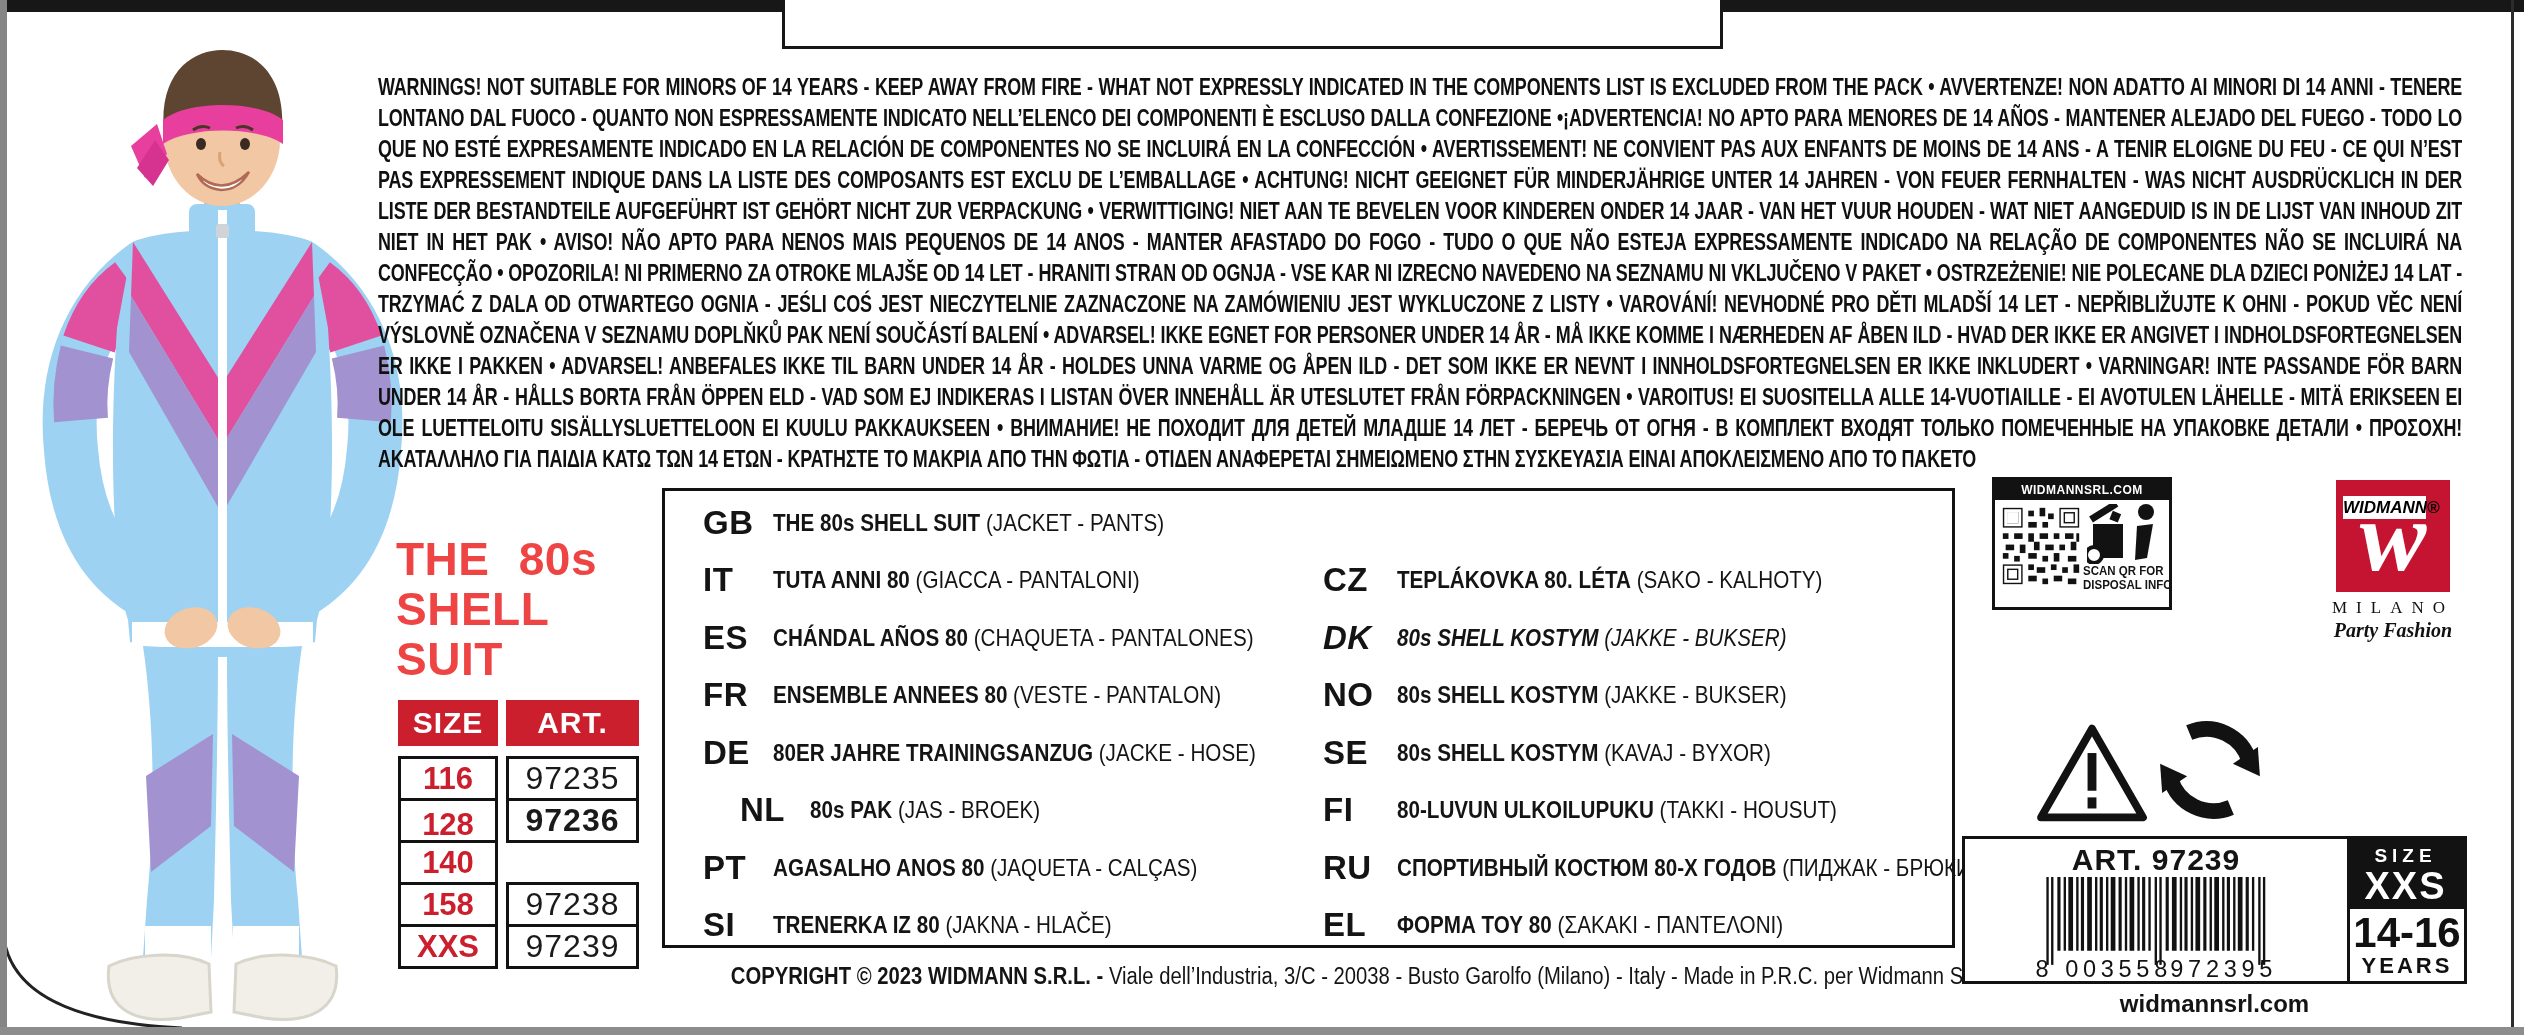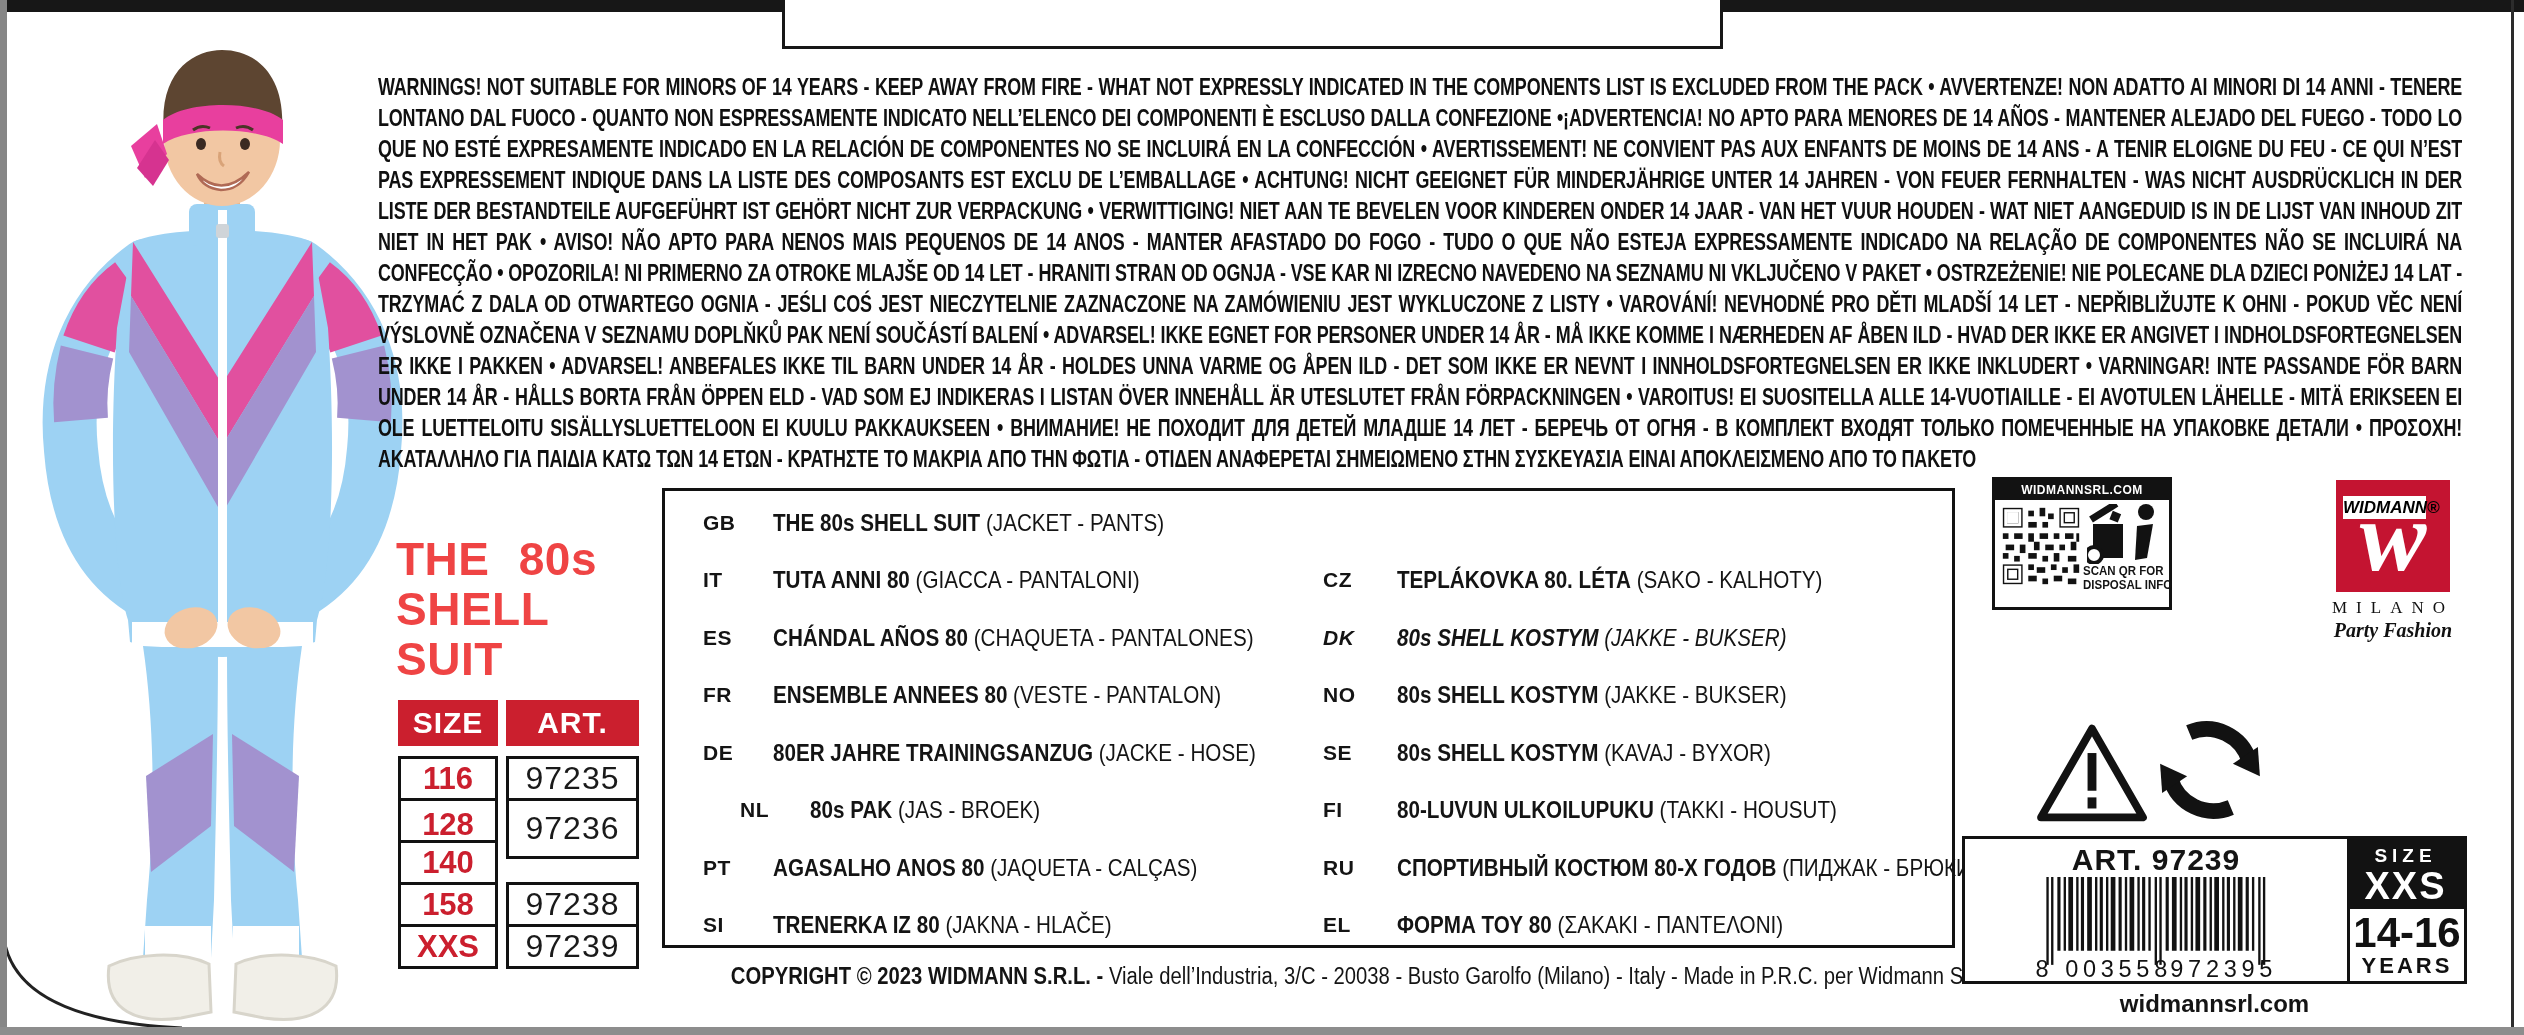--- a/index.html
+++ b/index.html
@@ -25,21 +25,21 @@
 
   
   .cell{position:absolute;box-sizing:border-box;display:flex;align-items:center;justify-content:center;}
   .hdr{background:#cb1f2e;color:#fff;font-weight:bold;font-size:30px;letter-spacing:1px;}
   .szc{border:3px solid #121212;background:#fff;font-weight:bold;font-size:31px;color:#cb1f2e;}
   .arc{border:3px solid #121212;background:#fff;font-weight:normal;font-size:32px;color:#1a1a1a;letter-spacing:1px;}
 
   
   .lang-box{left:662px;top:488px;width:1293px;height:460px;border:3px solid #121212;box-sizing:border-box;}
   .lrow{position:absolute;height:44px;display:flex;align-items:center;}
-  .lcode{font-size:21px;font-weight:900;letter-spacing:0.5px;}
+  .lcode{font-size:33px;font-weight:900;letter-spacing:0.5px;}
   .lname{font-size:24px;transform:scaleX(0.86);transform-origin:0 50%;white-space:nowrap;}
   .lname b{font-weight:bold;}
   .lname span{font-weight:normal;}
 
   
   .copyright{left:652px;top:963px;width:1313px;text-align:center;font-size:23px;white-space:nowrap;
     transform:scaleX(0.88);transform-origin:50% 0;}
   .copyright b{font-weight:bold;}
 
   
@@ -147,21 +147,21 @@
     <div>SHELL</div>
     <div>SUIT</div>
   </div>
 
   <div class="cell hdr" style="left:398px;top:700px;width:100px;height:46px;">SIZE</div>
   <div class="cell hdr" style="left:506px;top:700px;width:133px;height:46px;">ART.</div>
 
   <div class="cell szc" style="left:398px;top:756px;width:100px;height:45px;">116</div>
   <div class="cell arc" style="left:506px;top:756px;width:133px;height:45px;">97235</div>
   <div class="cell szc" style="left:398px;top:798px;width:100px;height:53px;">128</div>
-  <div class="cell arc" style="left:506px;top:798px;width:133px;height:61px;">97236</div>
+  <div class="cell arc" style="left:506px;top:798px;width:133px;height:45px;font-weight:bold;">97236</div>
   <div class="cell szc" style="left:398px;top:840px;width:100px;height:45px;">140</div>
   <div class="cell arc" style="left:506px;top:888px;width:133px;height:56px;">97237</div>
   <div class="cell szc" style="left:398px;top:882px;width:100px;height:45px;">158</div>
   <div class="cell arc" style="left:506px;top:882px;width:133px;height:45px;">97238</div>
   <div class="cell szc" style="left:398px;top:924px;width:100px;height:45px;">XXS</div>
   <div class="cell arc" style="left:506px;top:924px;width:133px;height:45px;">97239</div>
 
   <div class="abs lang-box">
     <div class="lrow" style="left:38px;top:10px;">
         <span class="lcode" style="width:70px;">GB</span>

